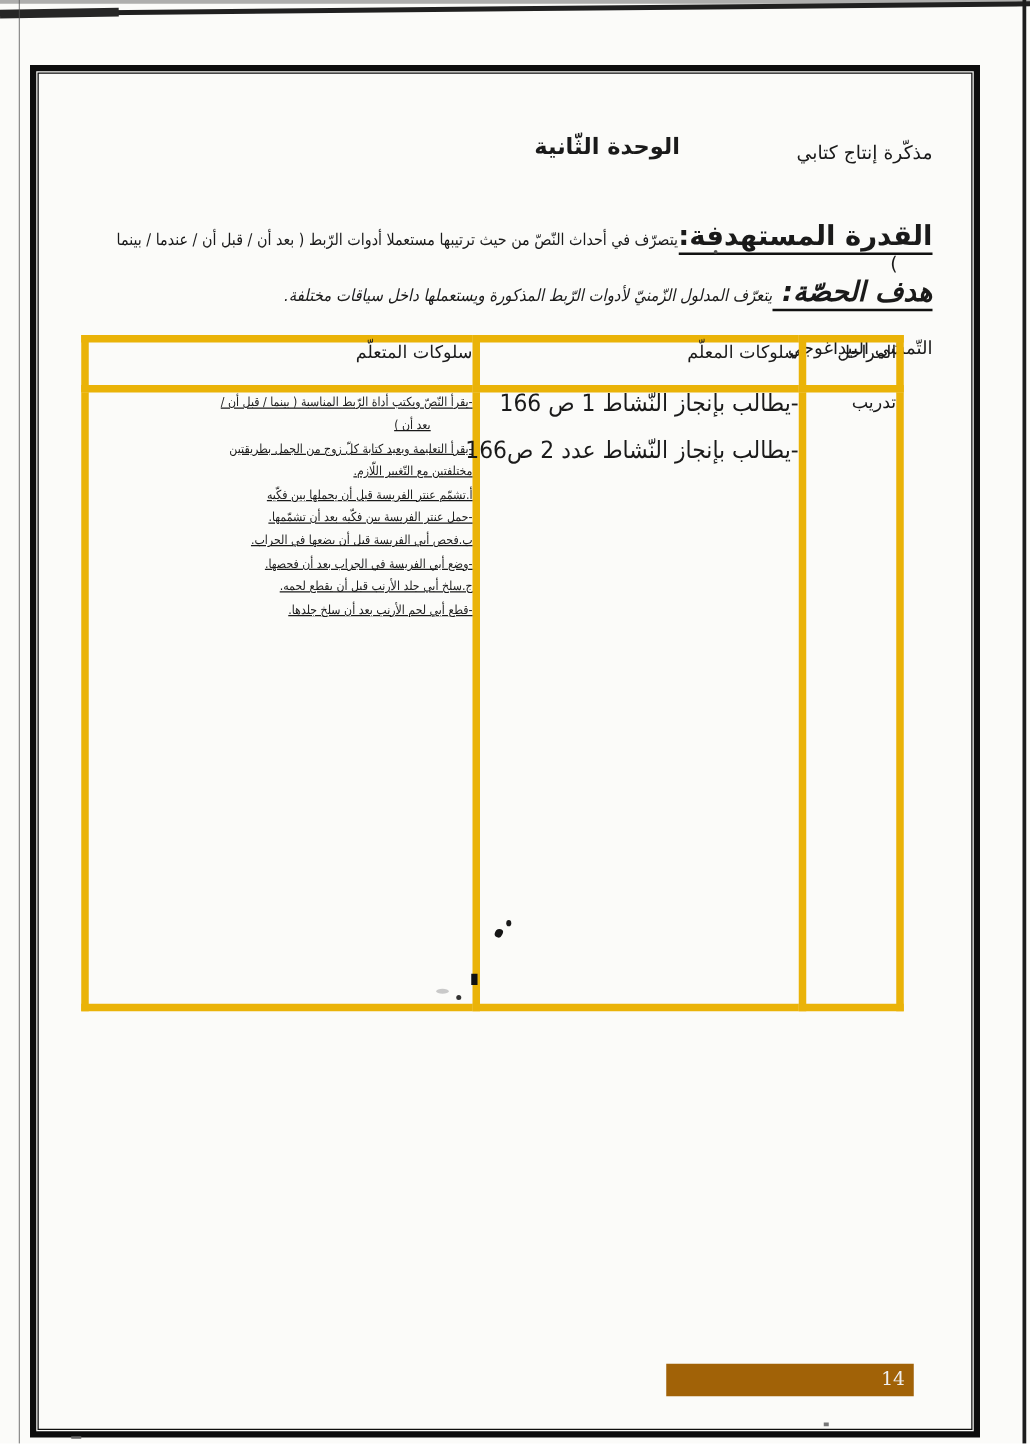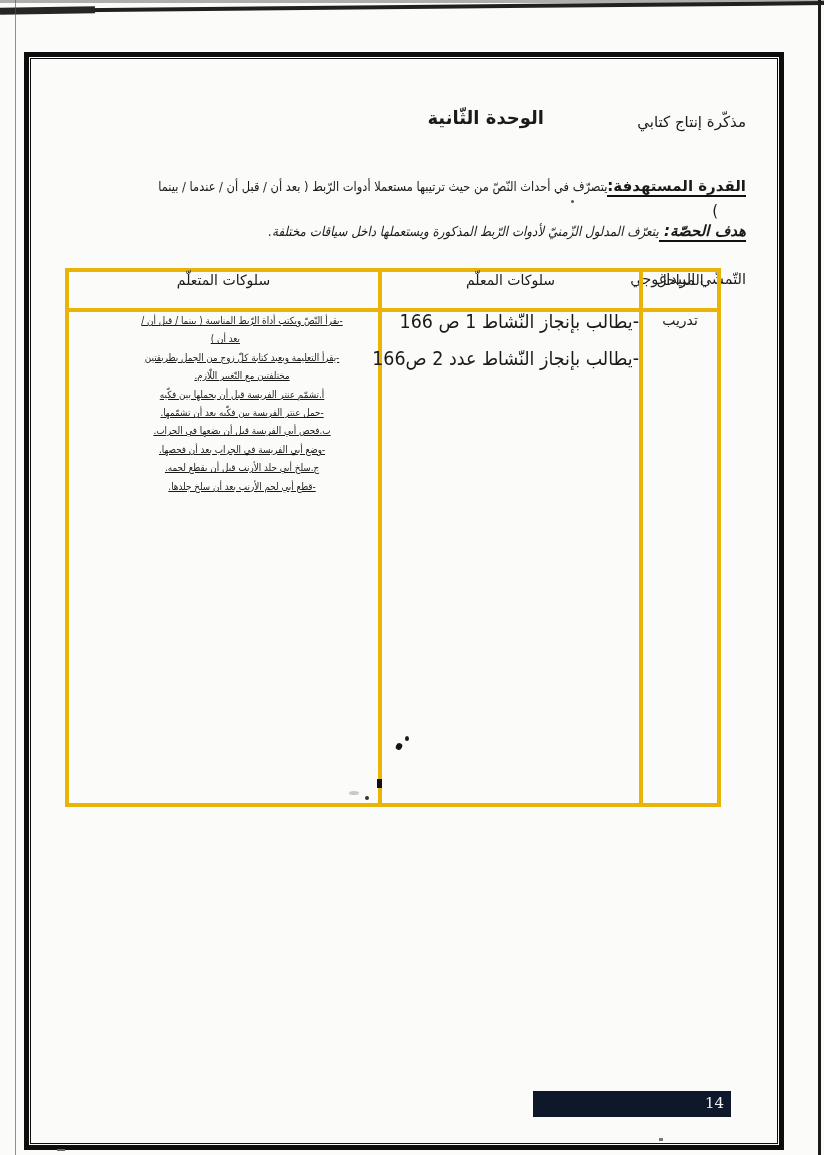--- a/index.html
+++ b/index.html
@@ -24,43 +24,43 @@
   .memo-type  { position:absolute; top:113px; right:78px;  font-size:15px; white-space:nowrap; }
   .unit-title { position:absolute; top:107px; right:280px; font-size:18px; font-weight:bold; white-space:nowrap; }
   .line { position:absolute; right:78px; direction:rtl; white-space:nowrap; }
   .line-field   { top:145px; font-size:14.5px; }
   .line-ability { top:177px; font-size:13px; }
   .line-paren   { top:202px; right:106px; font-size:15px; }
   .line-goal    { top:222px; font-size:13.5px;font-style:italic; }
   .line-pedagogy{ top:249px; font-size:14.5px;margin-top:22px; }
   .lbl { font-weight:bold; border-bottom:2px solid #111; }
   .lbl-19 { font-size:19px; }
-  .lbl-17 { font-size:15px; }
+  .lbl-17 { font-size:22px; }
   .gap:after { content:" "; }
   .sq { display:inline-block; white-space:nowrap; transform:scaleX(0.88); transform-origin:right center; }
   
   table.plan { position:absolute; left:65px; top:268px; width:652px; height:535px;
                border-collapse:collapse; direction:rtl; table-layout:fixed; }
-  table.plan th, table.plan td { border:4px solid #eab308; vertical-align:top; text-align:center;
+  table.plan th, table.plan td { border:6px solid #eab308; vertical-align:top; text-align:right;
                font-weight:normal; padding:0; overflow:visible;margin-left:36px; }
   thead tr { height:40px; }
   th { font-size:14px; padding-top:3px; }
   .h-stages  { padding-right:12px; }
   .h-teacher { padding-right:16px; }
   .h-learner { padding-right:66px; }
   tbody tr { height:495px; }
   .c-stage   { font-size:14px;   padding:9px 3px 0 0;border-radius:31px; }
   .c-teacher { font-size:19px; padding:9px 5px 0 0; line-height:18px; }
   .teacher-line { white-space:nowrap; transform:scaleX(0.92); transform-origin:right center; }
   .teacher-line + .teacher-line { margin-top:19px; }
   .c-learner { font-size:10px; padding:4px 3px 0 4px; line-height:18.4px;text-decoration:underline; }
   .learner-line { white-space:nowrap; transform:scaleX(0.88); transform-origin:right center; }
   .learner-indent { padding-right:38px; }
   
-  .page-bar { position:absolute; left:533px; top:1091px; width:198px; height:26px; background:#0f172a;
+  .page-bar { position:absolute; left:533px; top:1091px; width:198px; height:26px; background:#a16207;
               color:#efefef; text-align:right; direction:ltr; font-size:15px; line-height:25px;
               font-family:"DejaVu Serif", serif; padding:0; box-sizing:border-box; padding-right:7px; }
   
   .spk { position:absolute; }
   .spk1 { left:396px; top:743px; width:6px; height:7px; background:#151515; border-radius:60% 40% 50% 50%; transform:rotate(25deg); }
   .spk2 { left:405px; top:736px; width:4px; height:5px; background:#1a1a1a; border-radius:50%; }
   .spk3 { left:365px; top:796px; width:4px; height:4px; background:#333; border-radius:50%; }
   .spk4 { left:349px; top:791px; width:10px; height:4px; background:#c9c9c9; border-radius:50%; }
   .spk5 { left:377px; top:779px; width:5px; height:9px; background:#111; }
   .spk6 { left:659px; top:1138px; width:4px; height:3px; background:#777; }

